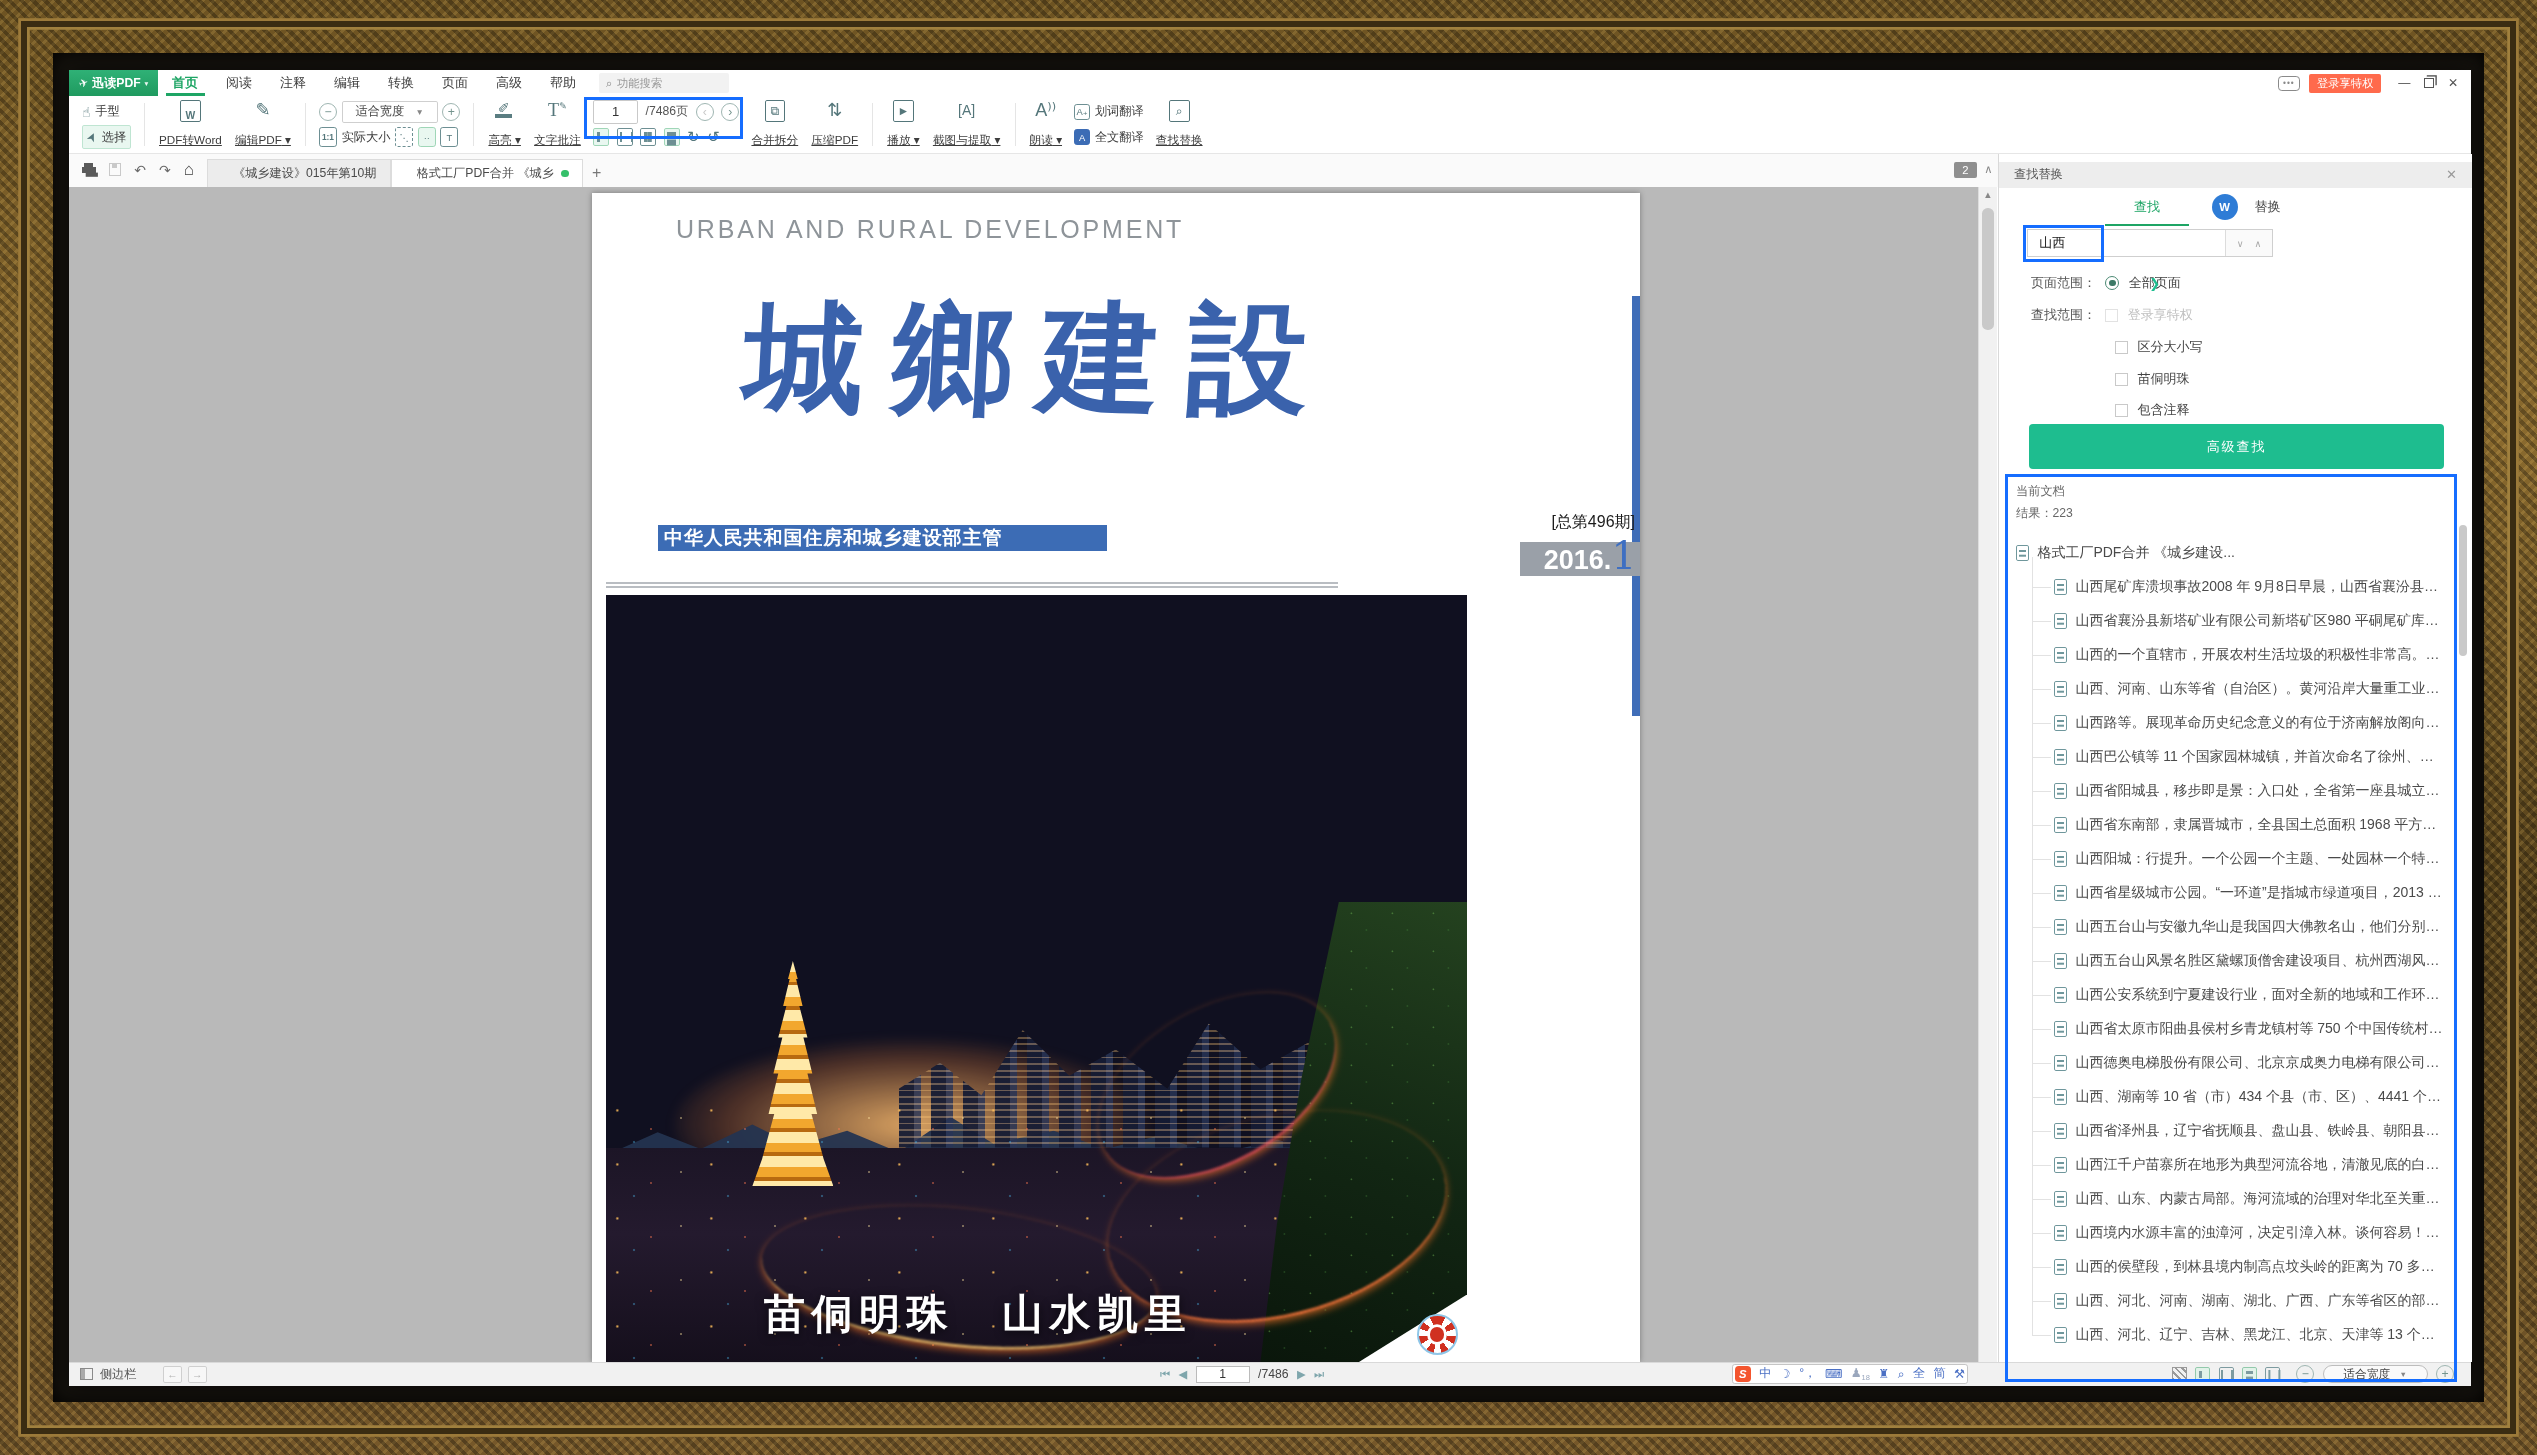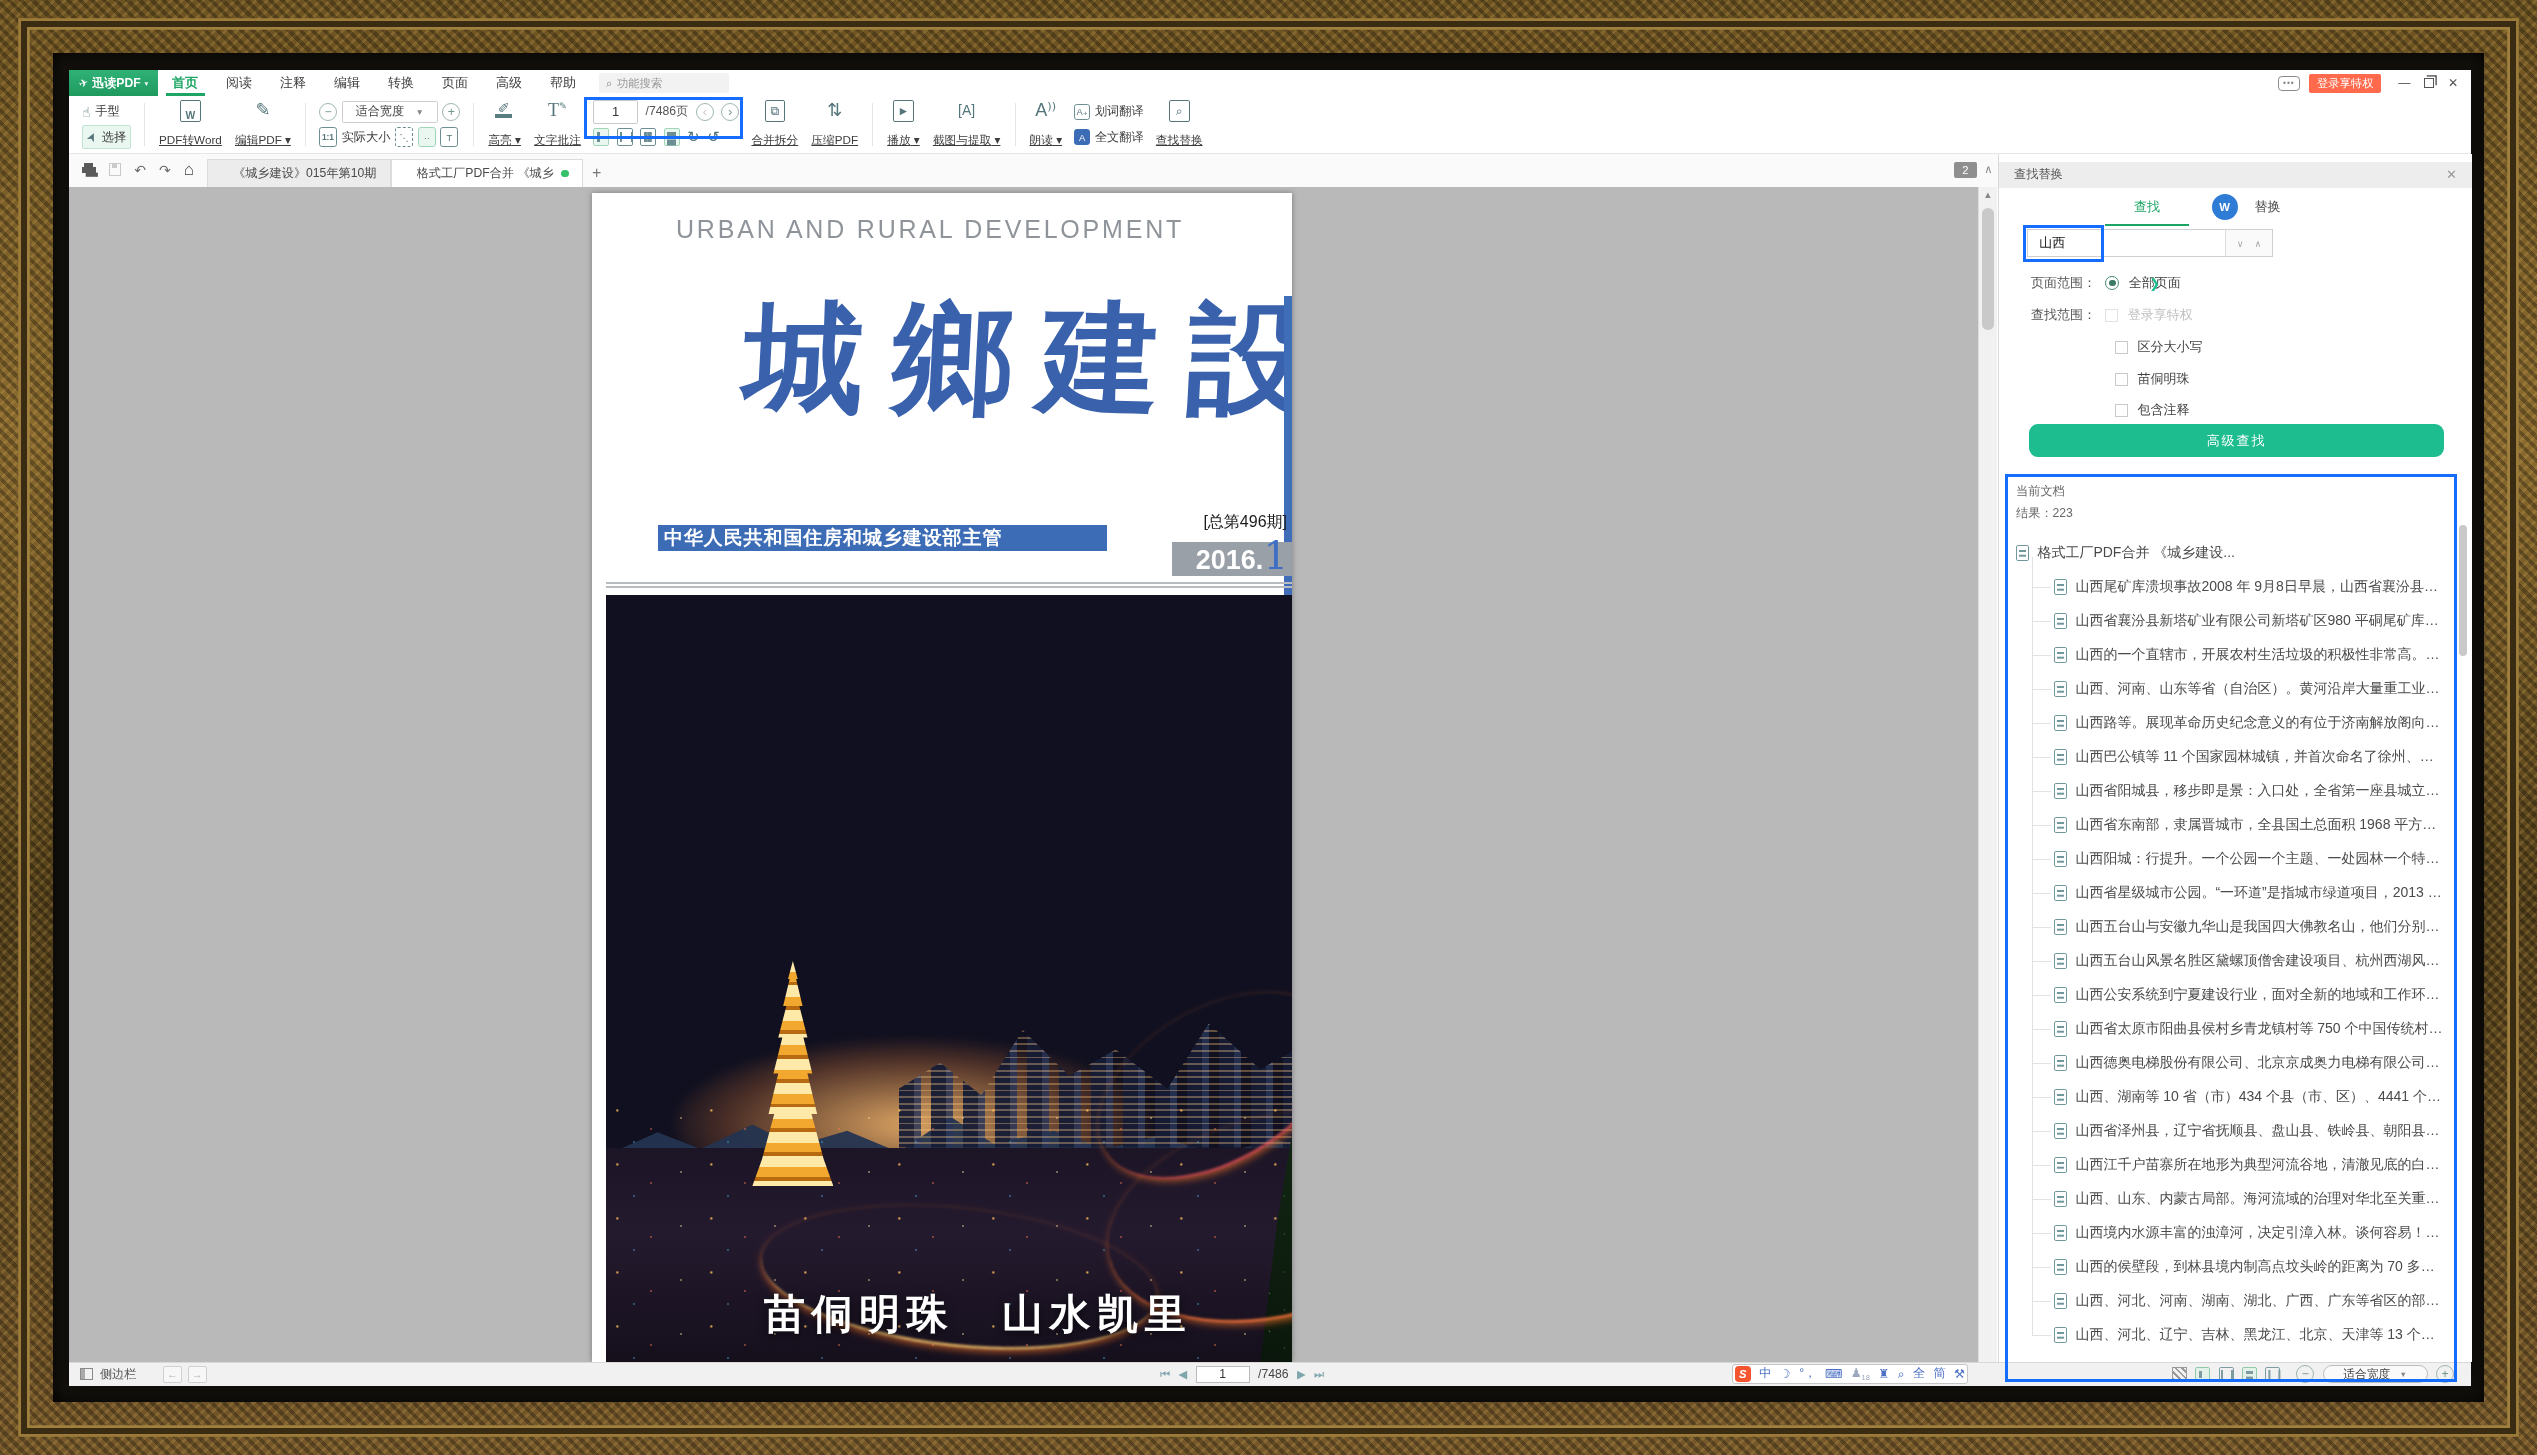--- a/index.html
+++ b/index.html
@@ -109,21 +109,21 @@
   .doctab.active { background:#fff; }
   .gdot { width:7.5px; height:7.5px; border-radius:50%; background:#35c06a; flex:0 0 auto; }
   .addtab { font-size:16px; color:#777; padding:0 9.4px 4.7px; }
   .tb-right { margin-left:auto; display:flex; align-items:center; gap:7.5px; padding:0 5.6px 9.4px; }
   .badge2 { min-width:22.5px; height:16px; background:#8f8f8f; color:#fff; font-size:11.3px; border-radius:1.9px;
     display:flex; align-items:center; justify-content:center; }
   .collapse { color:#888; font-size:11.3px; }
 
   
   .viewer { position:absolute; left:0; top:117px; width:1909px; height:1175px; background:#b9b9b9; overflow:hidden; }
-  .page { position:absolute; left:523px; top:5.6px; width:700px; height:1169px; background:#fff;
+  .page { position:absolute; left:523px; top:5.6px; width:1048px; height:1169px; background:#fff;
     box-shadow:0 0 5.6px rgba(0,0,0,.35); overflow:hidden; }
   .m-en { position:absolute; left:84px; top:22.5px; font-size:25px; letter-spacing:2.8px; color:#8e9499; white-space:nowrap; }
   .m-cn { position:absolute; left:101px; top:86px; width:694px; text-align:center; font-family:"DejaVu Serif","Liberation Serif",serif;
     font-weight:bold; font-size:120px; color:#3a62ac; letter-spacing:28px; transform:skewX(-3deg); white-space:nowrap; }
   .bluebar-r { position:absolute; right:0; top:103px; width:8.4px; height:420px; background:#3f6db8; }
   .supervisor { position:absolute; left:66px; top:332px; width:449px; height:26px; background:#3c6cb5; color:#fff;
     font-size:19px; font-weight:bold; display:flex; align-items:center; padding-left:6px; letter-spacing:0.9px; white-space:nowrap; }
   .issueno { position:absolute; right:5px; top:319px; font-size:16px; color:#1c1c1c; white-space:nowrap; }
   .issuedate { position:absolute; right:0; top:349px; width:120px; height:34px; background:#9aa0a8;
     display:flex; align-items:baseline; justify-content:flex-end; padding-right:3.8px; }
@@ -198,22 +198,22 @@
   .p-search .updown { width:47px; border-left:0.9px solid #dcdcdc; background:#fafafa; display:flex;
       align-items:center; justify-content:space-evenly; color:#a8a8a8; font-size:9.4px; }
   .anno-search { left:-4.7px; top:-4.7px; width:81px; height:37px; }
   .p-opt { position:absolute; left:32px; font-size:13px; color:#555; display:flex; align-items:center; gap:9.4px; }
   .radio { width:14px; height:14px; border-radius:50%; border:1.4px solid #4c8a74; display:inline-flex; align-items:center; justify-content:center; }
   .radio::after { content:""; width:6.6px; height:6.6px; border-radius:50%; background:#3c7a66; }
   .cbox { width:13px; height:13px; border:1.4px solid #c9c9c9; background:#fff; display:inline-block; }
   .opt-lbl { color:#444; }
   .opt-dis { color:#c0c0c0; }
   .chevR { position:absolute; right:20.6px; color:#1ebd8f; font-weight:bold; font-size:13px; }
-  .advbtn { position:absolute; left:30px; top:270px; width:415px; height:33px; background:#1ebd8f; color:#fff;
-      font-size:13px; display:flex; align-items:center; justify-content:center; border-radius:9px; letter-spacing:1.9px; }
+  .advbtn { position:absolute; left:30px; top:270px; width:415px; height:45px; background:#1ebd8f; color:#fff;
+      font-size:13px; display:flex; align-items:center; justify-content:center; border-radius:4px; letter-spacing:1.9px; }
   .results { position:absolute; left:17px; top:327px; right:26px; bottom:3.8px; overflow:hidden; }
   .res-meta { font-size:12.2px; color:#666; height:21.6px; line-height:21.6px; }
   .tree-root { display:flex; align-items:center; gap:8.4px; height:35px; margin-top:11.3px; font-size:14px; color:#4a4a4a; white-space:nowrap; }
   .doc-ico { flex:0 0 auto; width:13px; height:16px; border:1.9px solid #6f979c; border-radius:1.9px; position:relative; background:#fff; }
   .doc-ico::after { content:""; position:absolute; left:1.9px; right:1.9px; top:3.8px; height:1.9px; background:#6f979c; box-shadow:0 4.7px 0 #6f979c; }
   .tree-items { list-style:none; margin-left:38px; position:relative; }
   .tree-items::before { content:""; position:absolute; left:-22.5px; top:-13px; bottom:17px; border-left:0.9px solid #e2e2e2; }
   .tree-items li { height:34px; display:flex; align-items:center; gap:8.4px; font-size:14px; color:#4a4a4a;
       white-space:nowrap; position:relative; }
   .tree-items li::before { content:""; position:absolute; left:-22.5px; top:50%; width:19px; border-top:0.9px solid #e2e2e2; }

